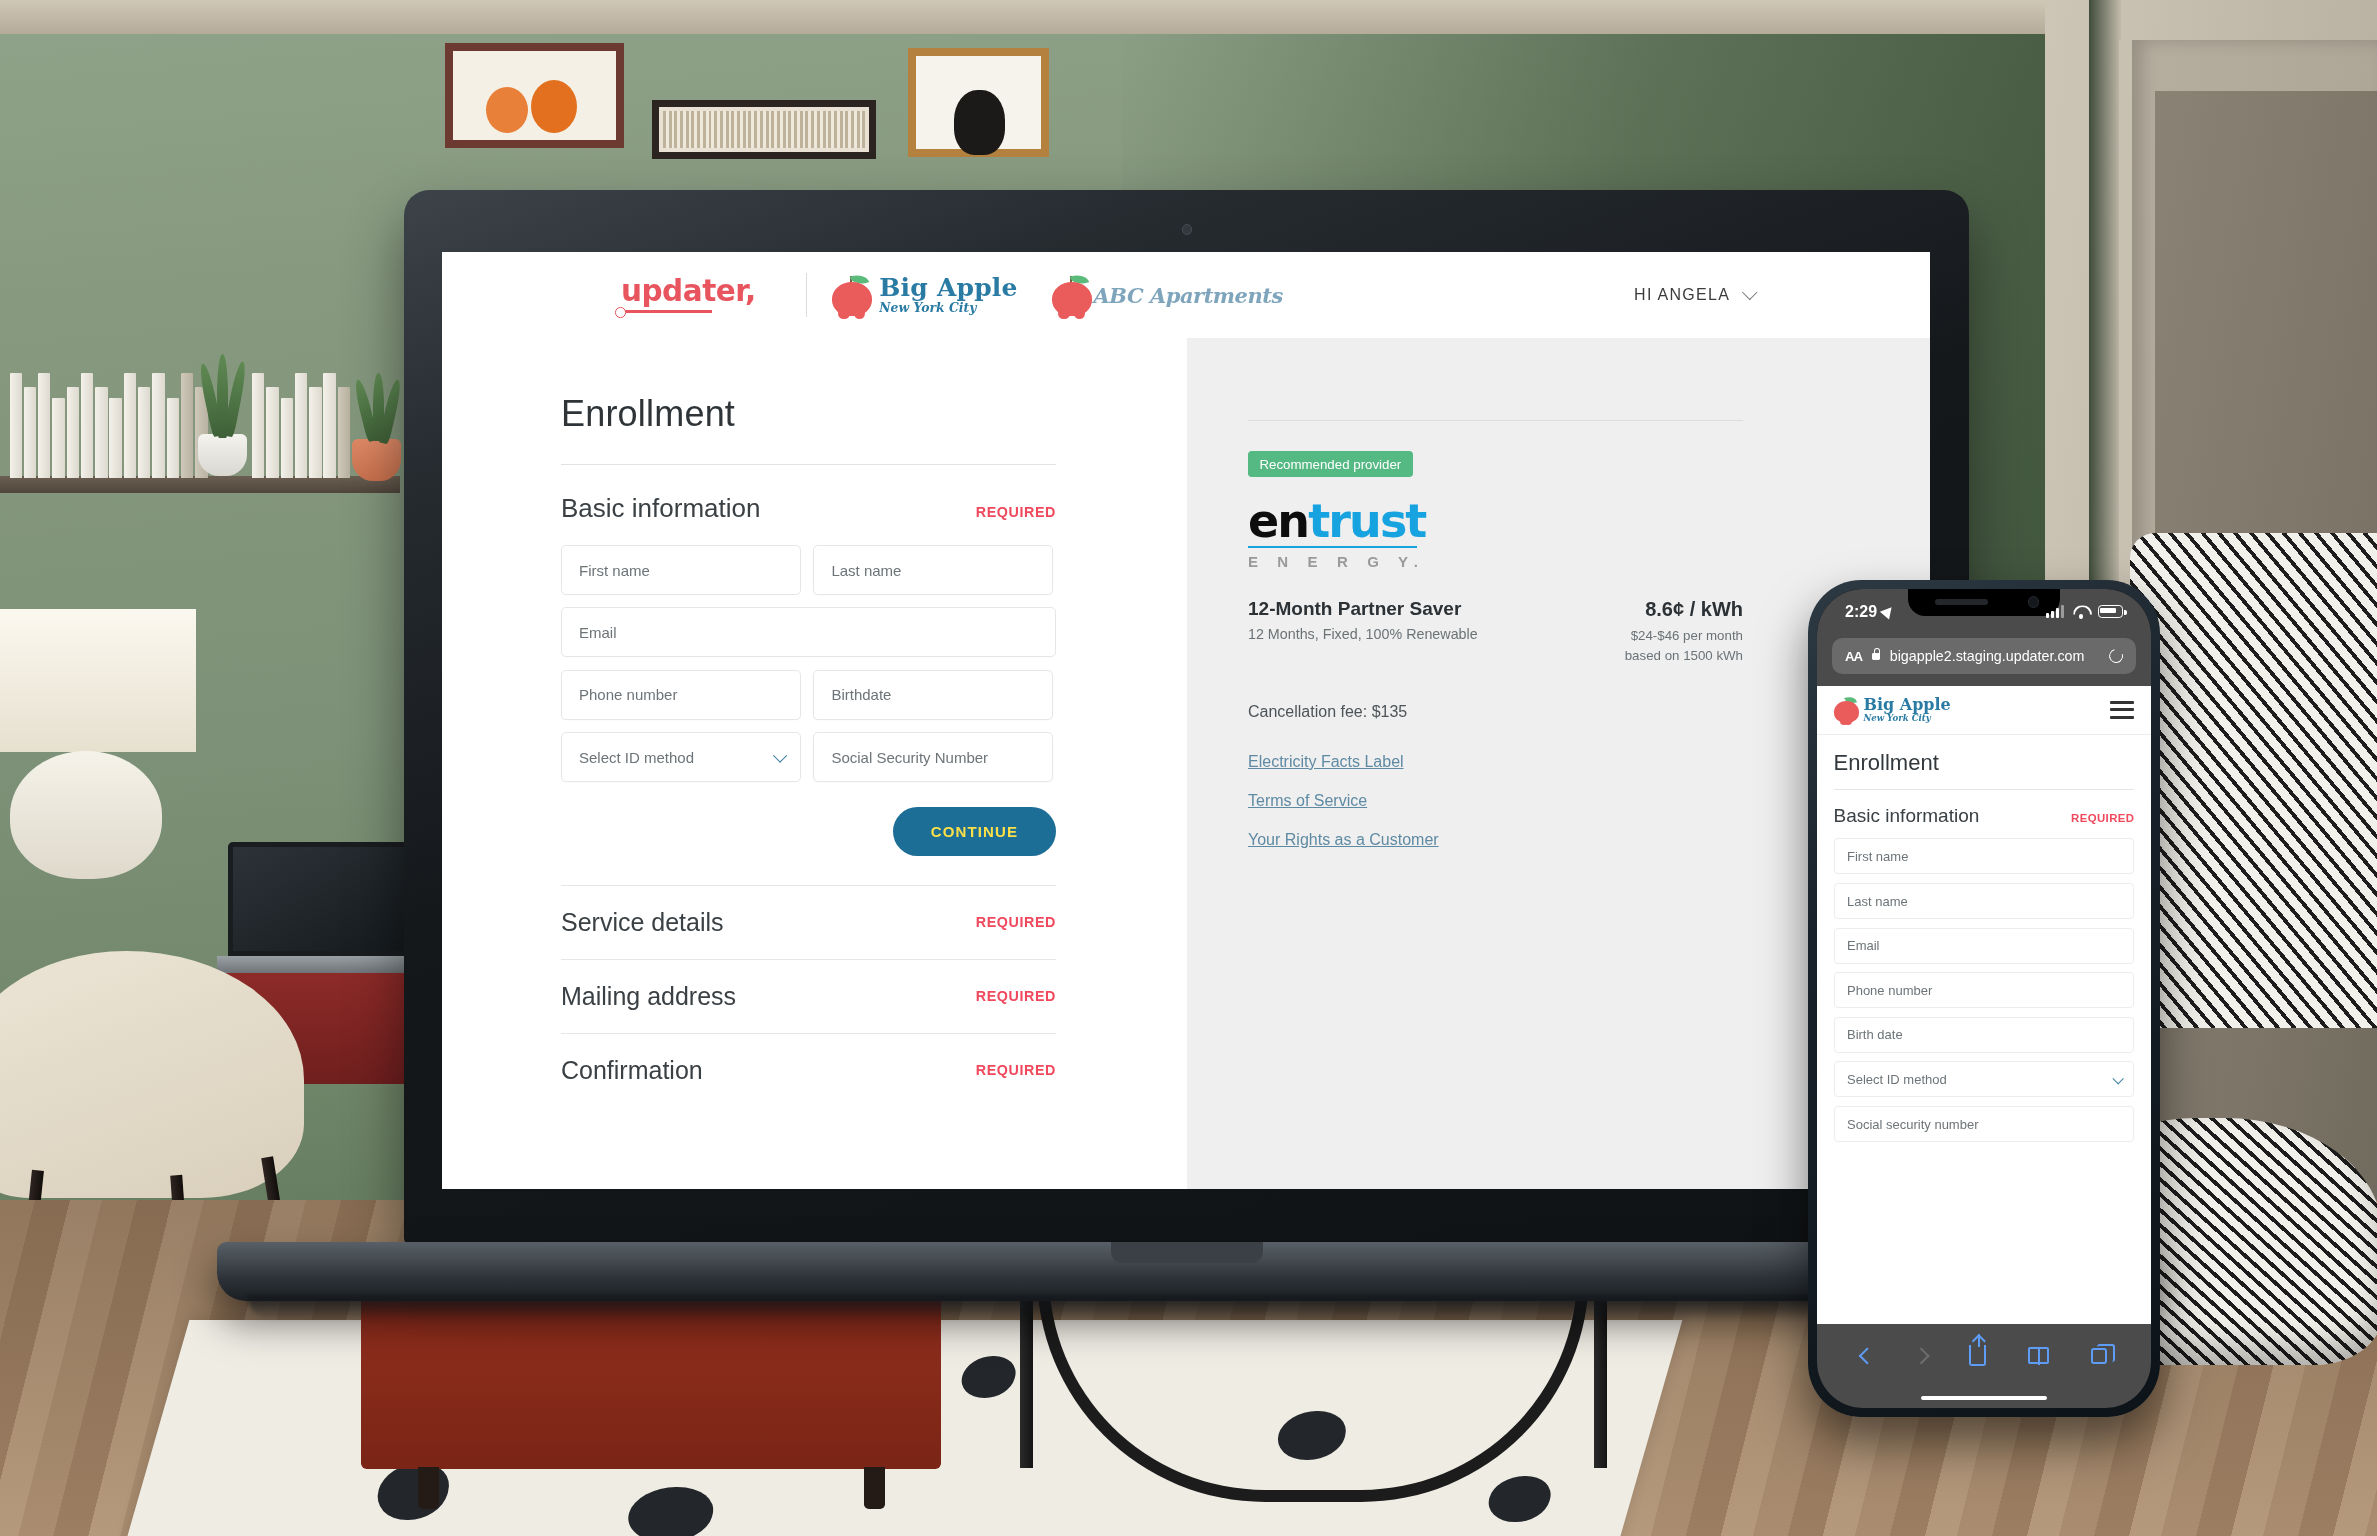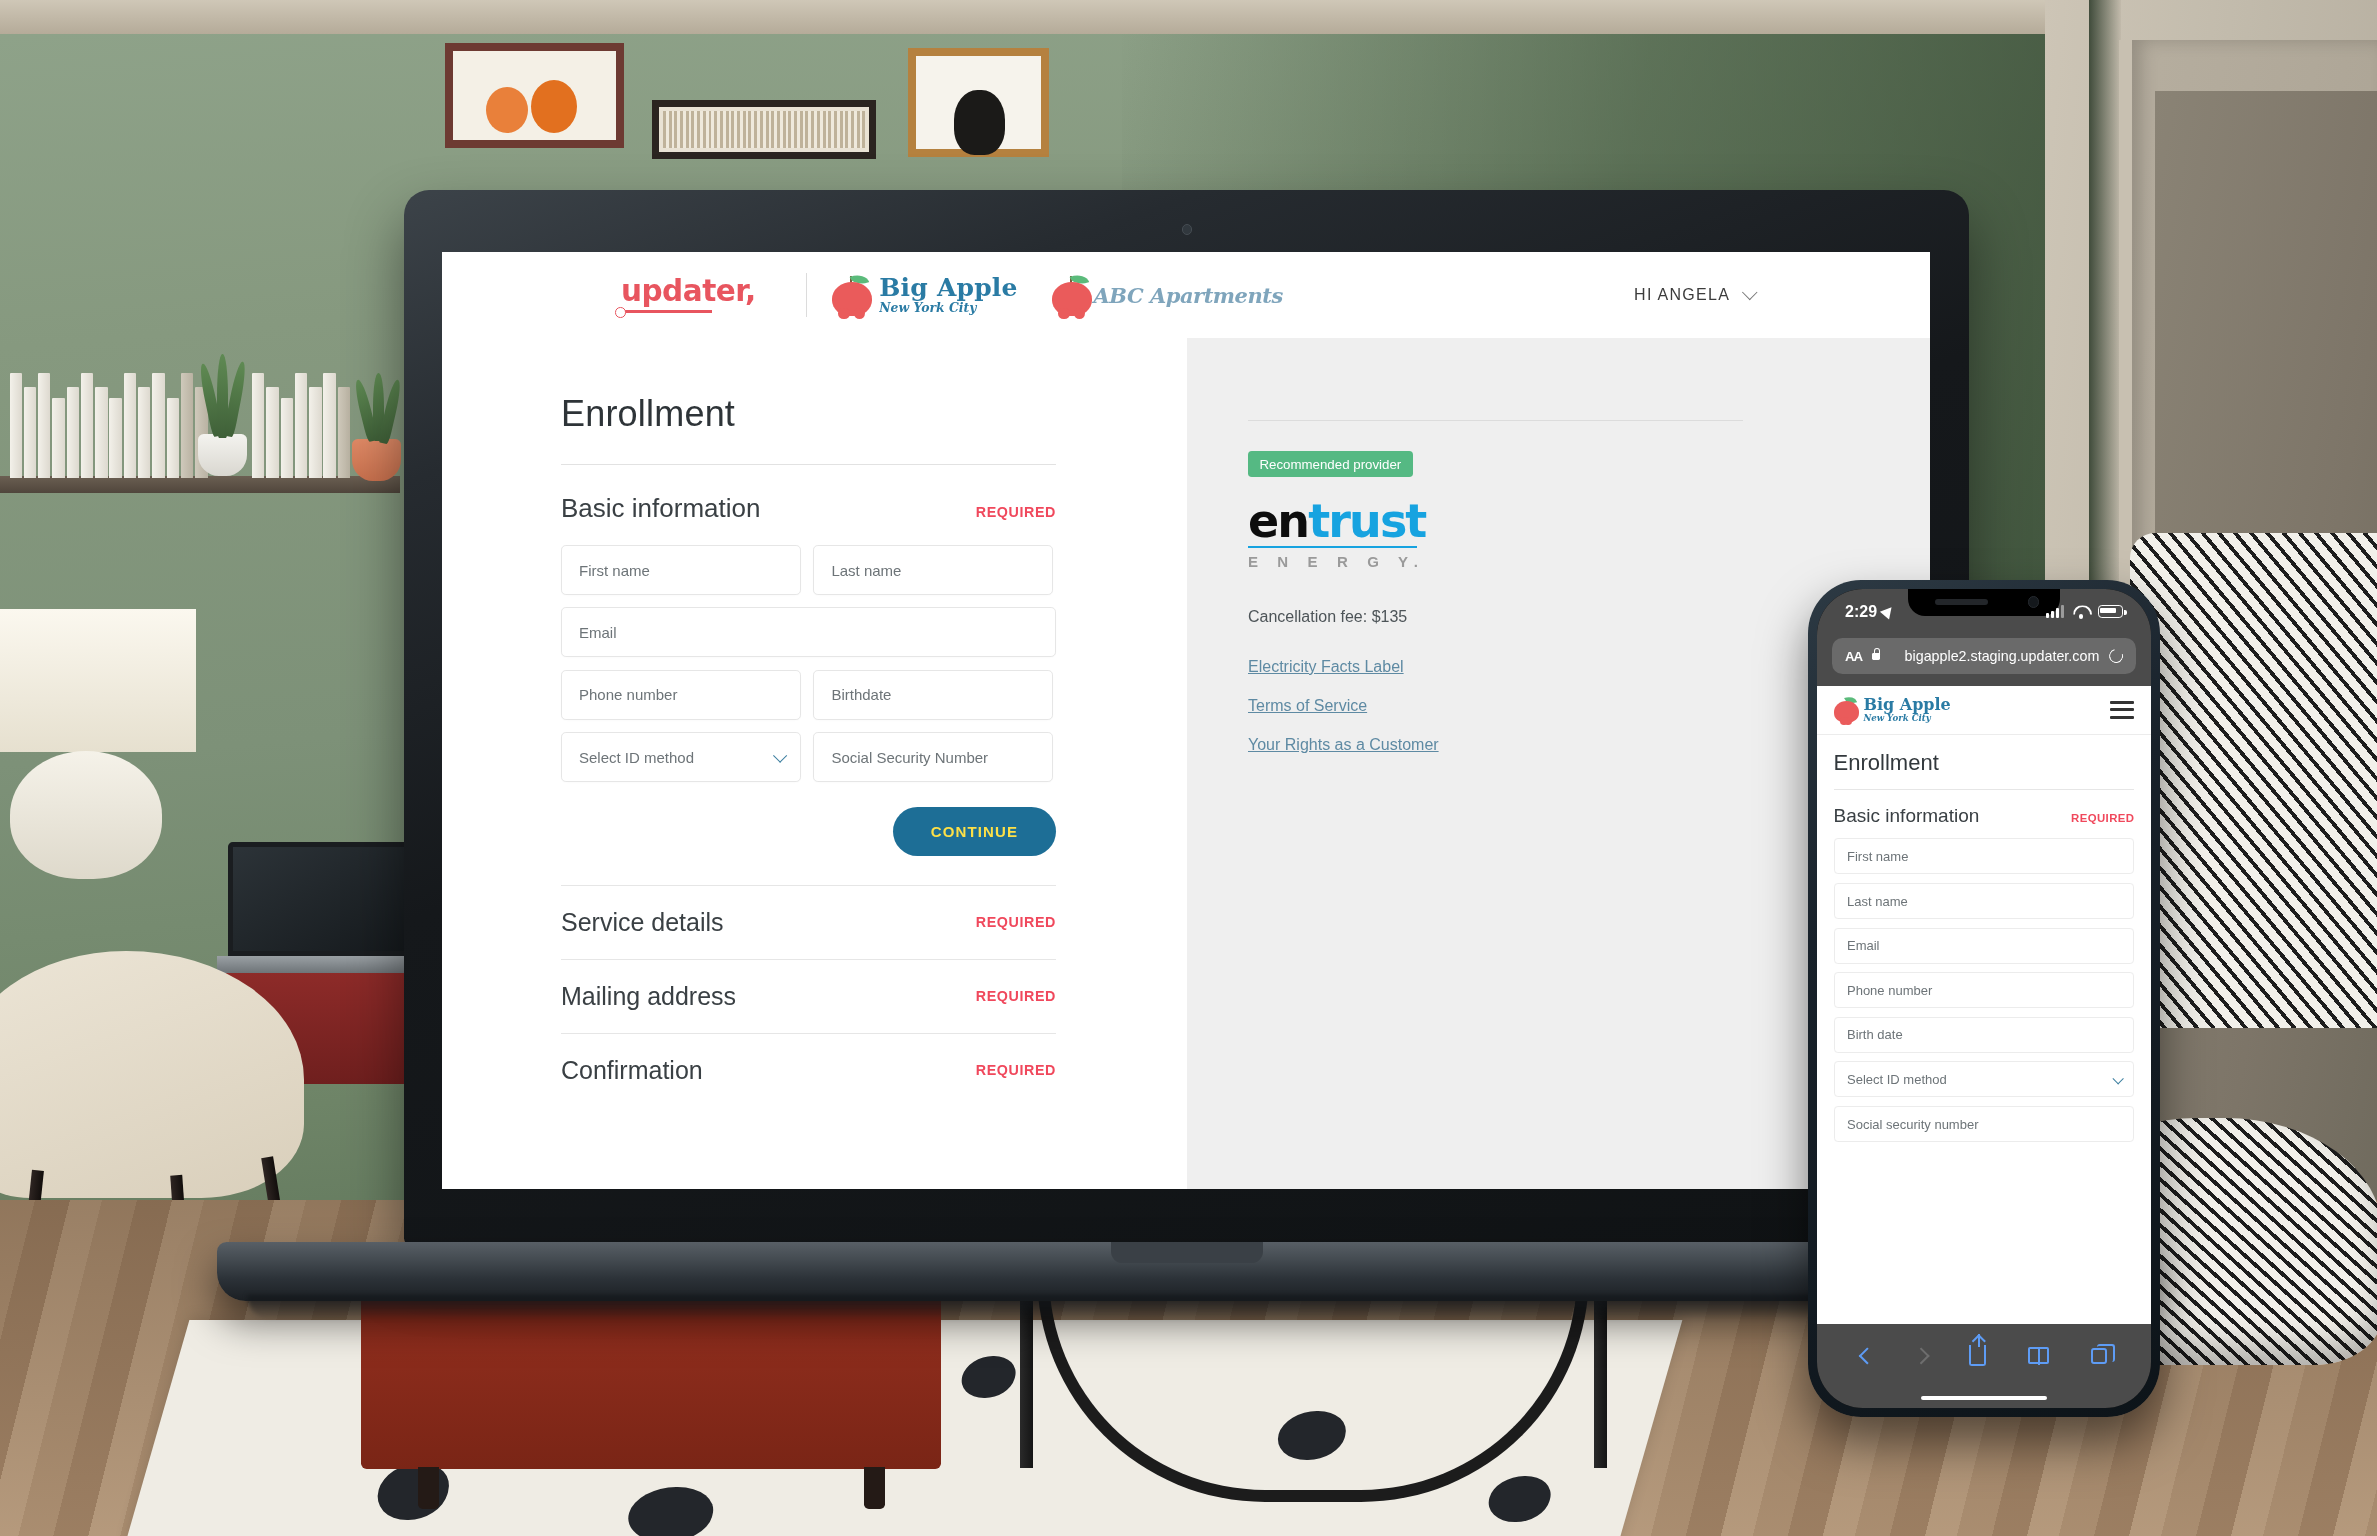--- a/index.html
+++ b/index.html
@@ -318,21 +318,21 @@
   .batt::after { content:''; position:absolute; left:1.4px; top:1.4px; width:16px; height:5.7px; background:#fff; border-radius:1px; }
   .batt::before { content:''; position:absolute; right:-4.8px; top:3.8px; width:2.4px; height:4.8px; background:#fff; border-radius:0 1.9px 1.9px 0; }
 
   .url-bar { background:#4b4b4b; padding: 3.8px 15px 11.4px; }
   .url-pill { background:#6a6a6a; border-radius:10.5px; height:36px; display:flex;
     align-items:center; padding:0 13.3px; gap:9.5px; color:#fff; font-size:14.3px; }
   .aa { font-size:13.3px; font-weight:bold; letter-spacing:-1px; }
   .lock { width:8.6px; height:7.6px; background:#fff; border-radius:1.4px; position:relative; flex:0 0 8.6px; }
   .lock::before { content:''; position:absolute; left:1.9px; top:-4.8px; width:4.8px; height:5.7px;
     border:1.5px solid #fff; border-bottom:none; border-radius:2.9px 2.9px 0 0; }
-  .url-txt { flex:1; text-align:right; white-space:nowrap; overflow:hidden; }
+  .url-txt { flex:1; text-align:left; white-space:nowrap; overflow:hidden; }
   .reload { width:14.3px; height:14.3px; border:1.9px solid #fff; border-radius:50%;
     border-top-color:transparent; transform: rotate(30deg); }
 
   .phone-web { flex:1; background:#fff; overflow:hidden; }
   .ph-header { height:49px; display:flex; align-items:center; justify-content:space-between;
     padding: 0 17px; border-bottom:1px solid #ececec; }
   .ph-apple { width:25px; height:27px; position:relative; flex:0 0 25px; }
   .ph-apple .apple-body { top:4.8px; width:25px; height:22px; }
   .ph-apple .apple-body::after,.ph-apple .apple-body::before { width:7.6px;height:7.6px;bottom:-1.9px; }
   .ph-apple .apple-leaf { left:11.4px; width:11.4px; height:7.6px; }
@@ -579,20 +579,33 @@
         <span class="badge-rec">Recommended provider</span>
 
         <div class="entrust">
           <div class="entrust-word">
             <span class="entrust-en">en</span><span class="entrust-trust">trust</span>
           </div>
           <div class="entrust-rule"></div>
           <div class="entrust-energy">E N E R G Y.</div>
         </div>
 
+        <div class="plan-row">
+          <div>
+            <div class="plan-name">12-Month Partner Saver</div>
+            <div class="plan-sub">12 Months, Fixed, 100% Renewable</div>
+          </div>
+          <div>
+            <div class="plan-rate">8.6¢ / kWh</div>
+            <div class="plan-est">
+              <span>$24-$46 per month</span><br>
+              <span>based on 1500 kWh</span>
+            </div>
+          </div>
+        </div>
 
         <div class="cancel-fee">Cancellation fee: $135</div>
 
         <div class="doc-links">
           <span class="doc-link">Electricity Facts Label</span>
           <span class="doc-link">Terms of Service</span>
           <span class="doc-link">Your Rights as a Customer</span>
         </div>
       </div>
     </div>

